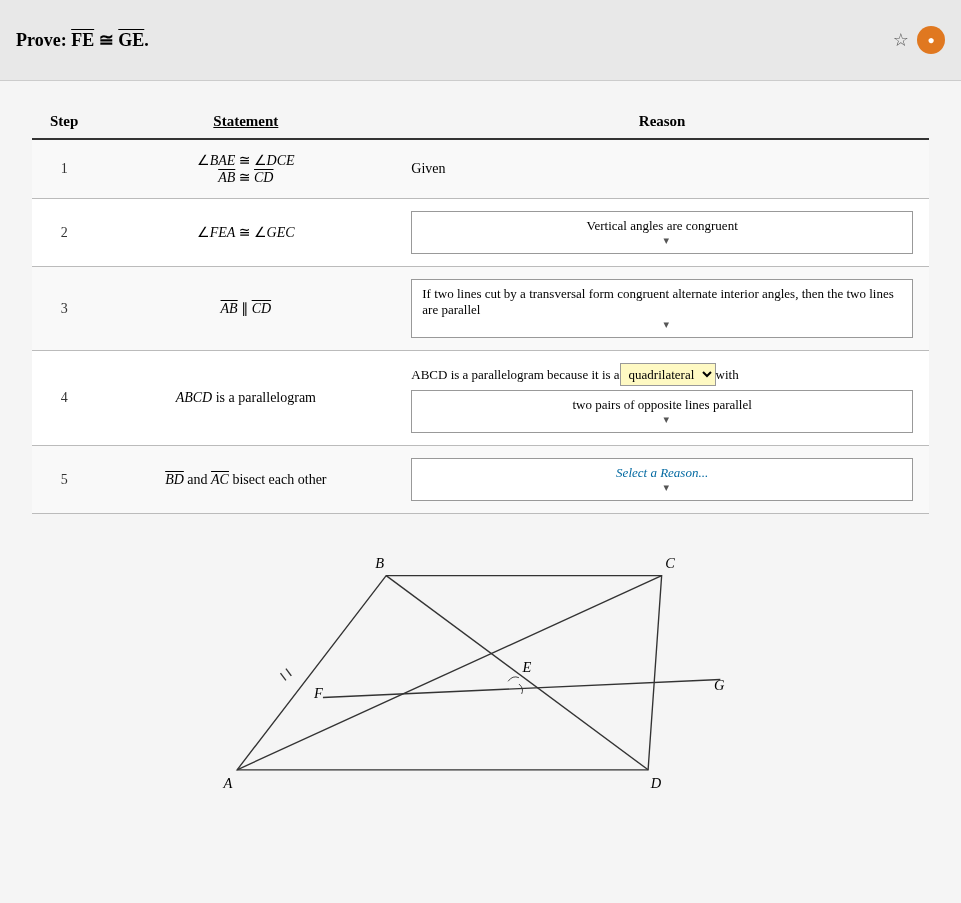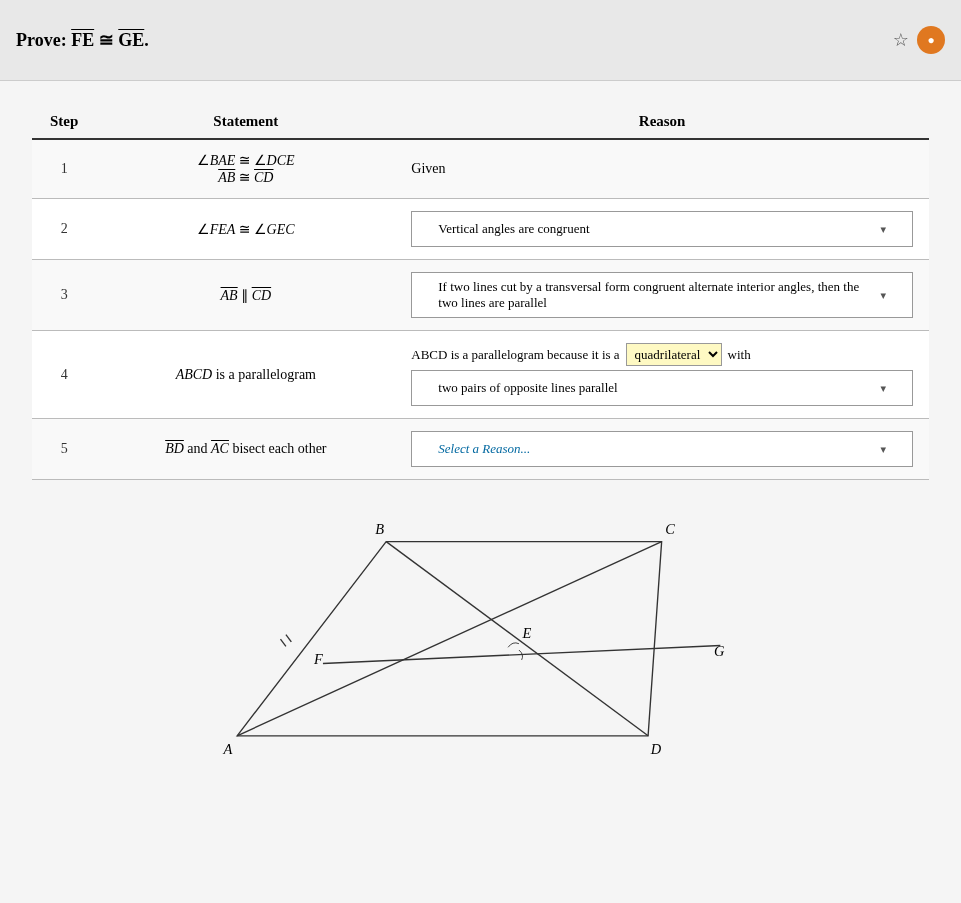--- a/index.html
+++ b/index.html
@@ -69,20 +69,21 @@
       text-align: center;
       font-weight: bold;
       font-size: 15px;
       padding: 8px 16px;
       border-bottom: 2px solid #333;
       background: transparent;
     }
 
     .proof-table th.center-col {
       text-align: center;
+      text-decoration: underline;
     }
 
     .proof-table td {
       padding: 12px 16px;
       vertical-align: middle;
       border-bottom: 1px solid #bbb;
       font-size: 14px;
     }
 
     .proof-table td.step-col {
@@ -95,45 +96,46 @@
       text-align: center;
       width: 280px;
     }
 
     .proof-table td.reason-col {
       width: 500px;
     }
 
     .reason-box {
       border: 1px solid #999;
-      padding: 6px 26px;
+      padding: 6px 10px;
       background: white;
       font-size: 13px;
       display: flex;
       align-items: center;
       justify-content: space-between;
       min-height: 36px;
+      flex-direction: column;
     }
 
     .reason-box .dropdown-arrow {
       color: #555;
       font-size: 11px;
       margin-left: 8px;
     }
 
     .step4-reason {
       display: flex;
       flex-direction: column;
       gap: 4px;
     }
 
     .step4-first-line {
       display: flex;
       align-items: center;
-      gap: 6px;
+      gap: 0;
       font-size: 13px;
       flex-wrap: wrap;
     }
 
     .inline-select {
       border: 1px solid #999;
       background: #fef9c3;
       padding: 2px 4px;
       font-size: 13px;
       font-family: Georgia, serif;

